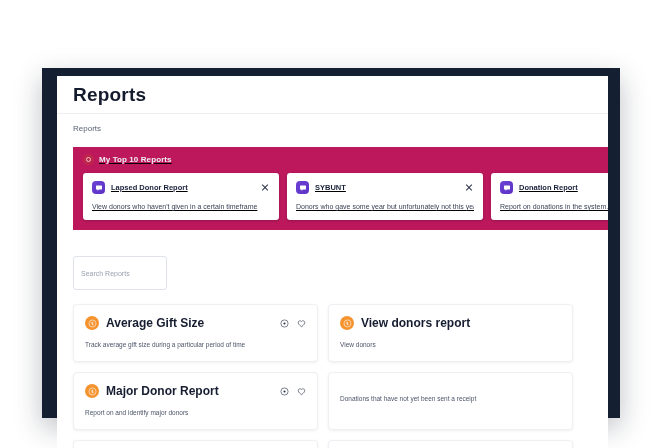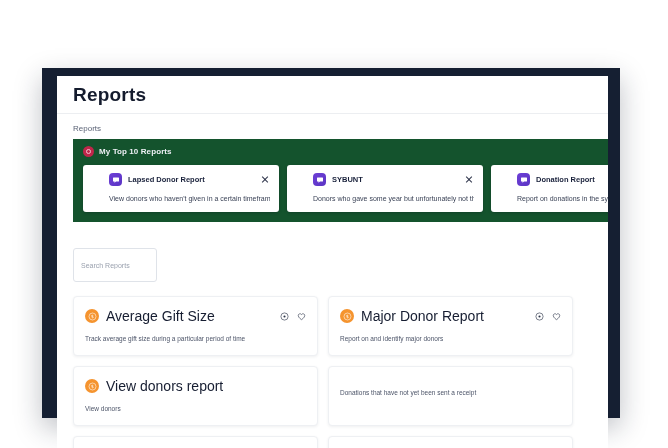--- a/index.html
+++ b/index.html
@@ -33,40 +33,40 @@
   .page-title{
     font-size:19px;font-weight:bold;color:#141b2d;letter-spacing:.2px;
   }
 
   .breadcrumb{
     padding:10px 0 6px 16px;font-size:8px;color:#5a6275;
   }
 
   
   .top-band{
-    position:relative;margin:0 0 0 16px;width:560px;background:#14532d;
-    padding:7px 0 10px 0;box-sizing:border-box;
+    position:relative;margin:8px 0 0 16px;width:560px;background:#be185d;
+    padding:7px 0 10px 0;box-sizing:border-box;text-decoration:underline;
   }
   .band-title-row{display:flex;align-items:center;gap:5px;padding:0 0 8px 10px;}
   .band-badge{
     width:11px;height:11px;border-radius:50%;
     background:#c0264a;
     display:flex;align-items:center;justify-content:center;flex:0 0 auto;
   }
   .band-badge i{
     display:block;width:5px;height:5px;border-radius:50%;
     border:1px solid #f0c3cf;box-sizing:border-box;
   }
   .band-title{font-size:8px;font-weight:bold;color:#eef0f5;letter-spacing:.1px;}
 
   .band-cards{display:flex;gap:8px;padding-left:10px;}
   .top-card{
     background:#ffffff;border-radius:3px;
     width:196px;flex:0 0 196px;box-sizing:border-box;
-    padding:8px 9px 9px 26px;
+    padding:8px 9px 9px 9px;
     box-shadow:0 1px 3px rgba(10,16,30,.25);
   }
   .top-card-head{display:flex;align-items:center;gap:6px;}
   .pill-icon{
     width:13px;height:13px;border-radius:4px;flex:0 0 auto;
     background:linear-gradient(135deg,#6d3fd6 0%,#5b34c4 100%);
     display:flex;align-items:center;justify-content:center;
   }
   .pill-icon svg{display:block;}
   .top-card-title{
@@ -82,21 +82,21 @@
   .close-x:before{transform:rotate(45deg);}
   .close-x:after{transform:rotate(-45deg);}
   .top-card-desc{
     font-size:7px;color:#3a4256;margin-top:9px;line-height:1.2;
     white-space:nowrap;overflow:hidden;
   }
 
   
   .lower{padding:26px 0 0 16px;}
   .search-box{
-    width:84px;height:15px;border:1px solid #dfe3e9;border-radius:3px;
+    width:94px;height:15px;border:1px solid #dfe3e9;border-radius:3px;
     display:flex;align-items:center;padding:16px 5px;box-sizing:border-box;
     background:#fff;
   }
   .search-box input{
     border:0;outline:0;width:100%;font-size:7px;color:#333a4c;
     font-family:"Liberation Sans", sans-serif;background:transparent;
   }
   .search-box input::placeholder{color:#9aa1ae;}
 
   .grid{
@@ -108,21 +108,21 @@
     padding:11px 11px 12px 11px;
     box-shadow:0 1px 3px rgba(30,40,60,.07);
   }
   .rep-head{display:flex;align-items:center;gap:7px;}
   .coin{
     width:14px;height:14px;border-radius:50%;flex:0 0 auto;
     background:#f5942f;display:flex;align-items:center;justify-content:center;
   }
   .coin svg{display:block;}
   .rep-title{
-    font-size:14px;font-weight:normal;color:#161d31;flex:1 1 auto;
+    font-size:12px;font-weight:bold;color:#161d31;flex:1 1 auto;
     white-space:nowrap;overflow:hidden;text-overflow:ellipsis;
   }
   .rep-actions{display:flex;align-items:center;gap:8px;flex:0 0 auto;}
   .act{width:9px;height:9px;cursor:pointer;}
   .act svg{display:block;}
   .rep-desc{
     font-size:6.5px;color:#4c5468;margin-top:11px;line-height:1.2;
     white-space:nowrap;overflow:hidden;
   }
 </style>
@@ -225,49 +225,49 @@
           </div>
 
           <div class="rep-card">
             <div class="rep-head">
               <span class="coin">
                 <svg width="9" height="9" viewBox="0 0 16 16">
                     <circle cx="8" cy="8" r="6.2" fill="none" stroke="#ffffff" stroke-width="1"></circle>
                     <text x="8" y="11" font-size="8" fill="#ffffff" text-anchor="middle" font-family="DejaVu Sans, sans-serif">$</text>
                   </svg>
               </span>
-              <span class="rep-title">Major Donor Report</span>
-              <span class="rep-actions">
-                <span class="act">
-                  <svg width="9" height="9" viewBox="0 0 16 16">
-                      <circle cx="8" cy="8" r="6.4" fill="none" stroke="#2b3247" stroke-width="1.1"></circle>
-                      <circle cx="8" cy="8" r="1.9" fill="#2b3247"></circle>
-                    </svg>
-                </span>
-                <span class="act">
-                  <svg width="9" height="9" viewBox="0 0 16 16">
-                      <path d="M8 13.6S2.2 10 2.2 6.2A3.2 3.2 0 0 1 8 4.5a3.2 3.2 0 0 1 5.8 1.7C13.8 10 8 13.6 8 13.6z" fill="none" stroke="#2b3247" stroke-width="1.1" stroke-linejoin="round"></path>
-                    </svg>
-                </span>
-              </span>
-            </div>
-            <div class="rep-desc">Report on and identify major donors</div>
+              <span class="rep-title">View donors report</span>
+            </div>
+            <div class="rep-desc">View donors</div>
           </div>
 
           <div class="rep-card">
             <div class="rep-head">
               <span class="coin">
                 <svg width="9" height="9" viewBox="0 0 16 16">
                     <circle cx="8" cy="8" r="6.2" fill="none" stroke="#ffffff" stroke-width="1"></circle>
                     <text x="8" y="11" font-size="8" fill="#ffffff" text-anchor="middle" font-family="DejaVu Sans, sans-serif">$</text>
                   </svg>
               </span>
-              <span class="rep-title">View donors report</span>
-            </div>
-            <div class="rep-desc">View donors</div>
+              <span class="rep-title">Major Donor Report</span>
+              <span class="rep-actions">
+                <span class="act">
+                  <svg width="9" height="9" viewBox="0 0 16 16">
+                      <circle cx="8" cy="8" r="6.4" fill="none" stroke="#2b3247" stroke-width="1.1"></circle>
+                      <circle cx="8" cy="8" r="1.9" fill="#2b3247"></circle>
+                    </svg>
+                </span>
+                <span class="act">
+                  <svg width="9" height="9" viewBox="0 0 16 16">
+                      <path d="M8 13.6S2.2 10 2.2 6.2A3.2 3.2 0 0 1 8 4.5a3.2 3.2 0 0 1 5.8 1.7C13.8 10 8 13.6 8 13.6z" fill="none" stroke="#2b3247" stroke-width="1.1" stroke-linejoin="round"></path>
+                    </svg>
+                </span>
+              </span>
+            </div>
+            <div class="rep-desc">Report on and identify major donors</div>
           </div>
 
           <div class="rep-card">
             <div class="rep-desc">Donations that have not yet been sent a receipt</div>
           </div>
 
           <div class="rep-card">
             <div class="rep-head">
               <span class="coin">
                 <svg width="9" height="9" viewBox="0 0 16 16">

